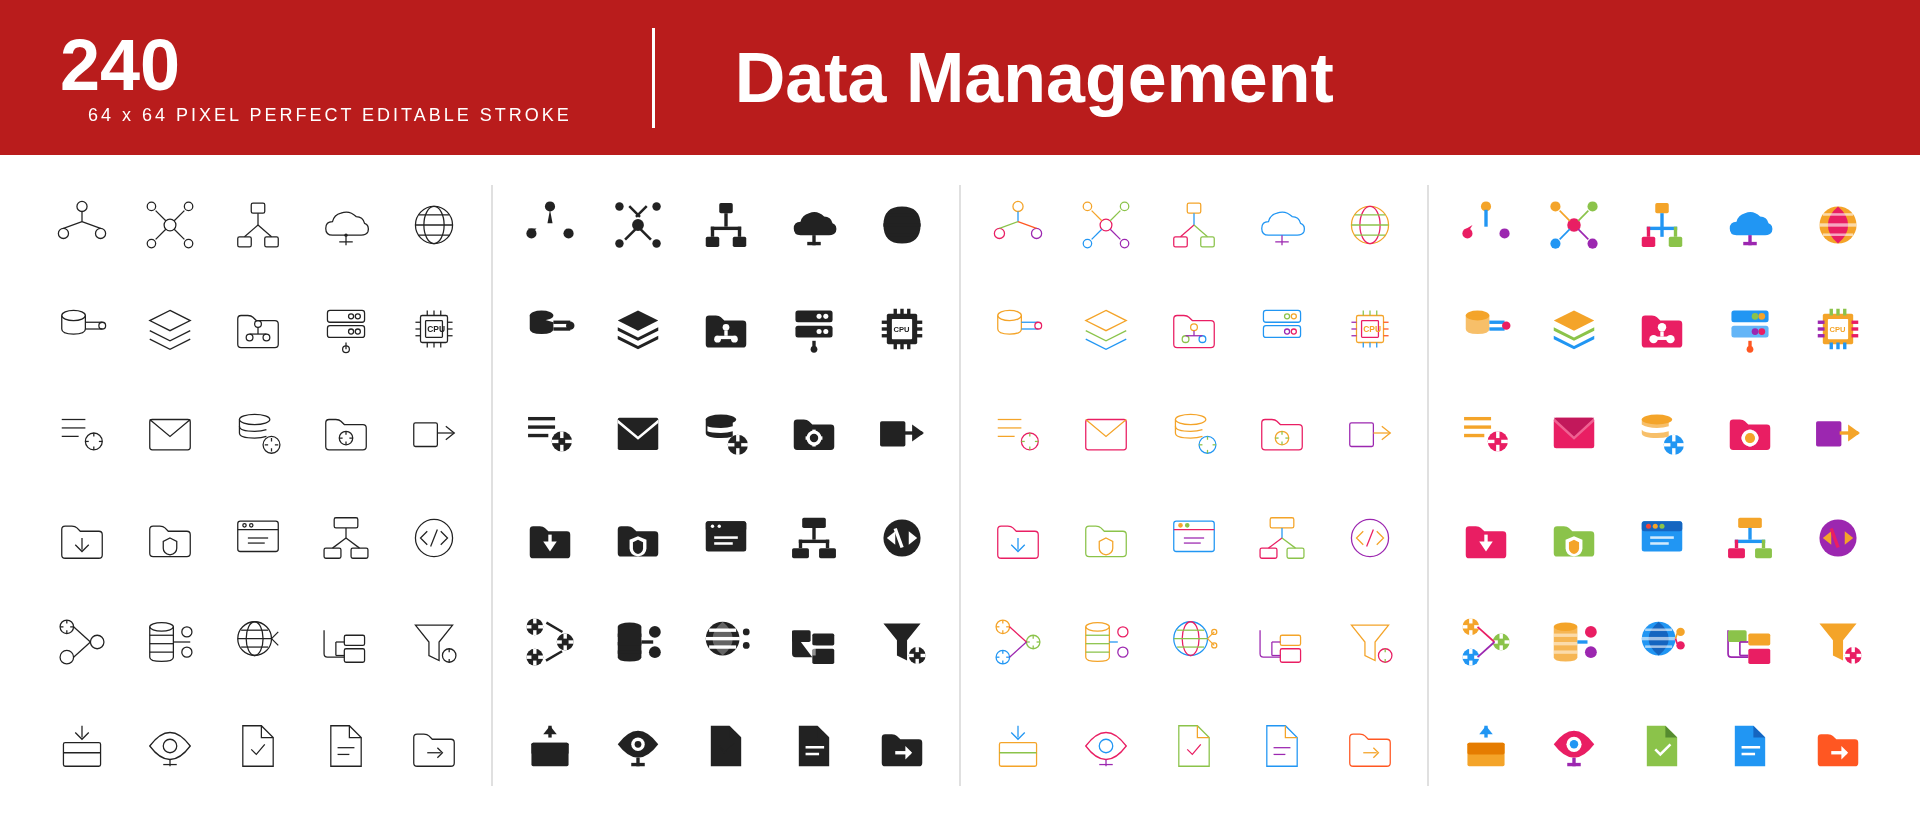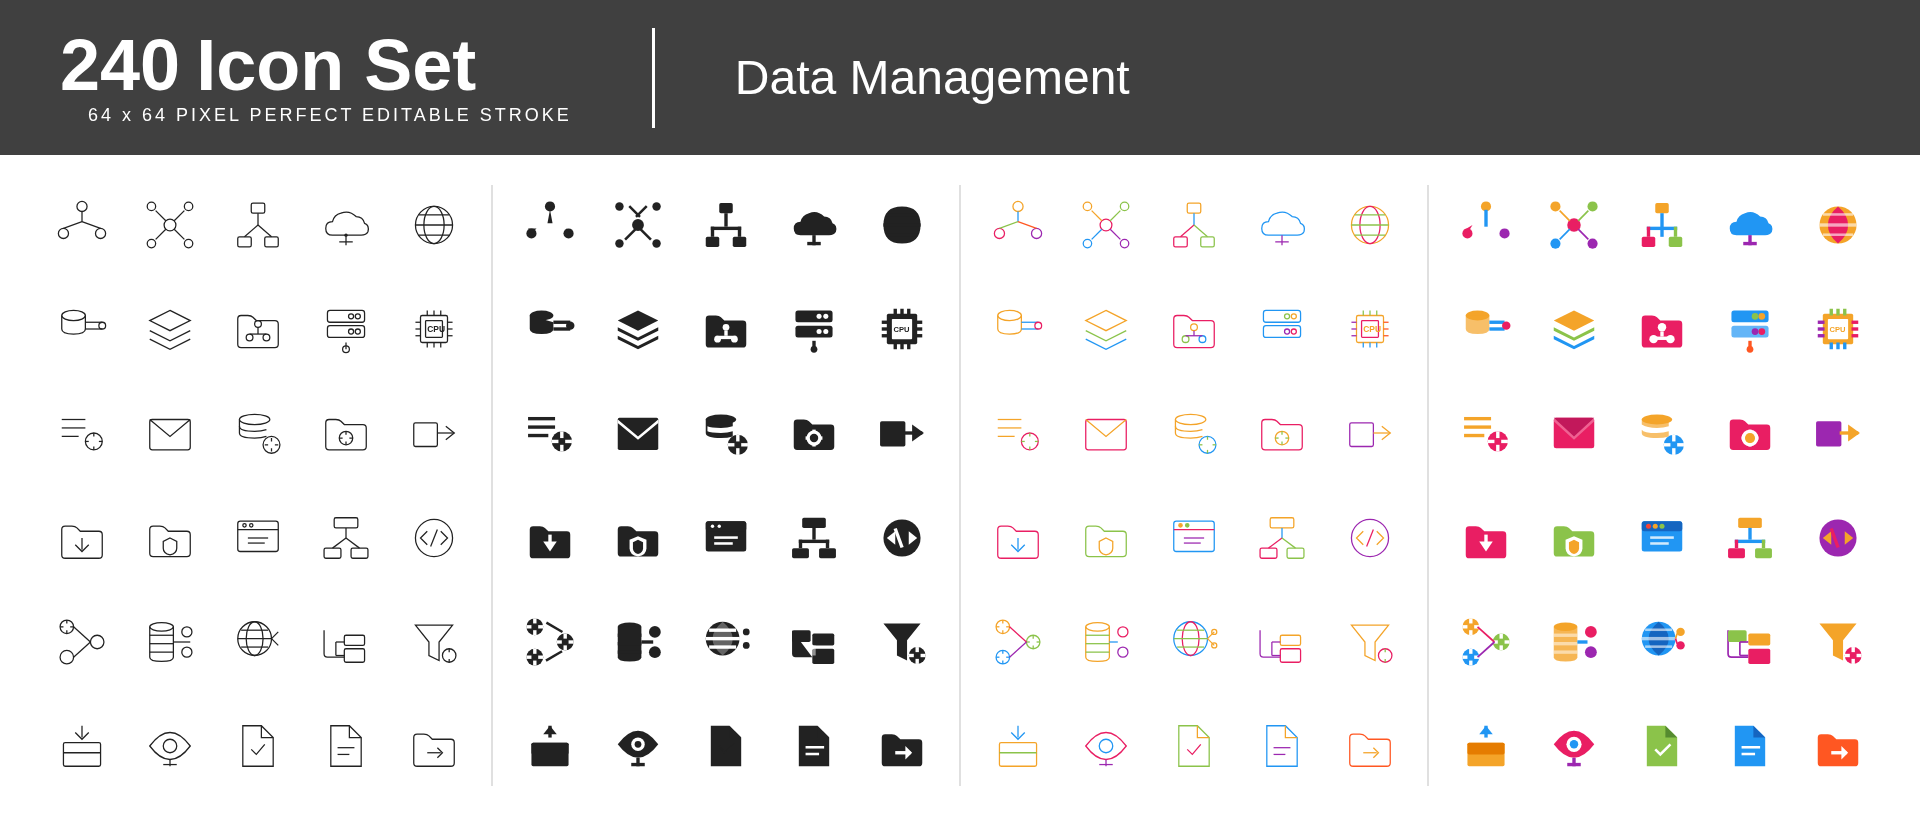--- a/index.html
+++ b/index.html
@@ -5,21 +5,21 @@
     * { margin: 0; padding: 0; box-sizing: border-box; }
     body {
       width: 1920px;
       height: 816px;
       background: #ffffff;
       font-family: Arial, sans-serif;
       overflow: hidden;
     }
 
     .header {
-      background: #404040;
+      background: #b91c1c;
       display: flex;
       align-items: center;
       height: 155px;
       padding: 0 60px;
     }
 
     .header-left {
       display: flex;
       flex-direction: column;
       color: white;
@@ -42,22 +42,22 @@
     }
 
     .header-divider {
       width: 3px;
       height: 100px;
       background: white;
       margin: 0 80px;
     }
 
     .header-right {
-      font-size: 48px;
-      font-weight: 400;
+      font-size: 70px;
+      font-weight: 700;
       color: white;
     }
 
     .content {
       display: flex;
       height: 661px;
       padding: 20px 30px;
       gap: 0px;
     }
 
@@ -100,21 +100,20 @@
     
     .solid { fill: #222; stroke: none; }
   </style>
 </head>
 <body>
 
 <div class="header">
   <div class="header-left">
     <div style="display:flex;align-items:baseline;gap:16px;">
       <span class="header-title">240</span>
-      <span class="header-title">Icon Set</span>
     </div>
     <span class="header-subtitle">64 x 64 PIXEL PERFECT EDITABLE STROKE</span>
   </div>
   <div class="header-divider"></div>
   <div class="header-right">Data Management</div>
 </div>
 
 <div class="content">
 
   <div class="icon-section">

